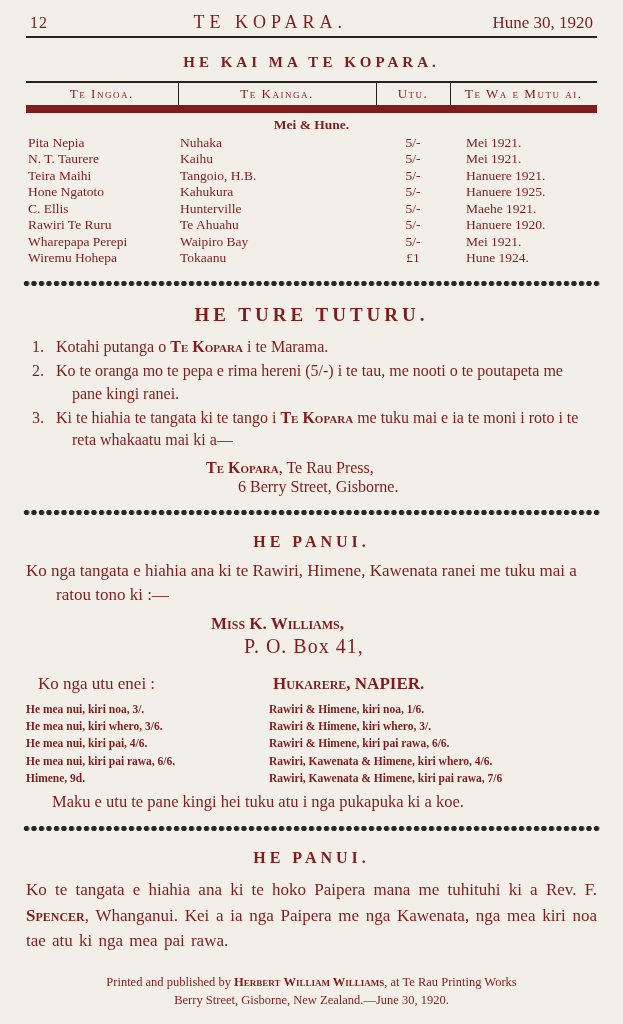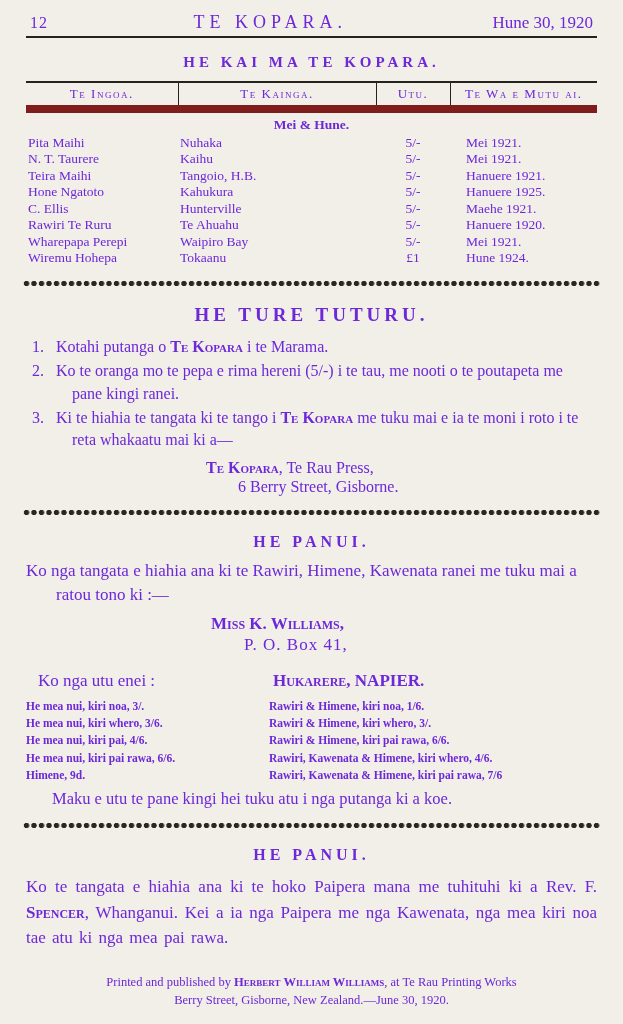--- a/index.html
+++ b/index.html
@@ -1,21 +1,21 @@
 <!DOCTYPE html>
 <html><head>
 <meta charset="utf-8">
 <title>Te Kopara — page 12</title>
 <style>
   * { box-sizing: border-box; }
   html, body { margin: 0; padding: 0; background: #c9c7c2; }
   .page {
     width: 623px; height: 1024px; margin: 0 auto;
     background: #f1efe8;
-    color: #6d28d9;
+    color: #7f1d1d;
     font-family: "Liberation Serif", "DejaVu Serif", serif;
     padding: 12px 26px 12px 26px;
     display: flex; flex-direction: column;
     overflow: hidden;
   }
   
   .masthead { display: flex; align-items: baseline; justify-content: space-between;
     border-bottom: 2px solid #26231d; padding: 0 4px 3px 4px; }
   .pageno { font-size: 16px; letter-spacing: 1px; }
   .mast-title { font-size: 18px; letter-spacing: 5px; }
@@ -53,21 +53,21 @@
   .rule-list { margin: 2px 0 0 6px; }
   .rule-item { display: flex; font-size: 16px; line-height: 1.4; margin-bottom: 2px; }
   .rule-item .num { width: 24px; flex: none; }
   .rule-item .txt { flex: 1; padding-left: 16px; text-indent: -16px; padding-right: 2px; }
   .addr1 { margin: 5px 0 0 180px; font-size: 16px; }
   .addr2 { margin: 1px 0 0 212px; font-size: 16px; }
 
   
   .intro { font-size: 17px; line-height: 1.45; margin: 0 0 6px; padding-left: 30px; text-indent: -30px; }
   .adr-name { margin-left: 185px; font-size: 17px; }
-  .adr-box { margin-left: 218px; font-size: 17px; letter-spacing: 1px; margin-top: 1px; }
+  .adr-box { margin-left: 218px; font-size: 20px; letter-spacing: 1px; margin-top: 1px; }
   .utu-line { display: flex; margin-top: 16px; font-size: 17px; }
   .utu-label { margin-left: 12px; }
   .adr-place { margin-left: 118px; }
   .prices { display: flex; margin-top: 7px; }
   .pcol { font-weight: bold; font-size: 11.5px; line-height: 1.5; }
   .pcol.left { width: 243px; }
   .pcol.right { flex: 1; }
   .closing { margin: 5px 0 0 26px; font-size: 16.5px; }
 
   
@@ -102,21 +102,21 @@
         <th>Te Kainga.</th>
         <th>Utu.</th>
         <th>Te Wa e Mutu ai.</th>
       </tr>
     </thead>
     <tbody>
       <tr class="subhead-row">
         <td colspan="4">Mei &amp; Hune.</td>
       </tr>
       <tr class="sub-row">
-        <td>Pita Maihi</td>
+        <td>Pita Nepia</td>
         <td>Nuhaka</td>
         <td>5/-</td>
         <td>Mei 1921.</td>
       </tr>
       <tr class="sub-row">
         <td>N. T. Taurere</td>
         <td>Kaihu</td>
         <td>5/-</td>
         <td>Mei 1921.</td>
       </tr>
@@ -204,21 +204,21 @@
     </div>
     <div class="pcol right">
       <div>Rawiri &amp; Himene, kiri noa, 1/6.</div>
       <div>Rawiri &amp; Himene, kiri whero, 3/.</div>
       <div>Rawiri &amp; Himene, kiri pai rawa, 6/6.</div>
       <div>Rawiri, Kawenata &amp; Himene, kiri whero, 4/6.</div>
       <div>Rawiri, Kawenata &amp; Himene, kiri pai rawa, 7/6</div>
     </div>
   </div>
 
-  <p class="closing">Maku e utu te pane kingi hei tuku atu i nga putanga ki a koe.</p>
+  <p class="closing">Maku e utu te pane kingi hei tuku atu i nga pukapuka ki a koe.</p>
 
   <div class="divider"></div>
 
   <h2 class="sect panui-h">HE PANUI.</h2>
 
   <p class="para2"><span>Ko te tangata e hiahia ana ki te hoko Paipera mana me tuhituhi ki a Rev. F. </span><span class="sc">Spencer</span><span>, Whanganui.  Kei a ia nga Paipera me nga Kawenata, nga mea kiri noa tae atu ki nga mea pai rawa.</span></p>
 
   <div class="footer">
     <div><span>Printed and published by </span><span class="sc">Herbert William Williams</span><span>, at Te Rau Printing Works</span></div>
     <div>Berry Street, Gisborne, New Zealand.—June 30, 1920.</div>

